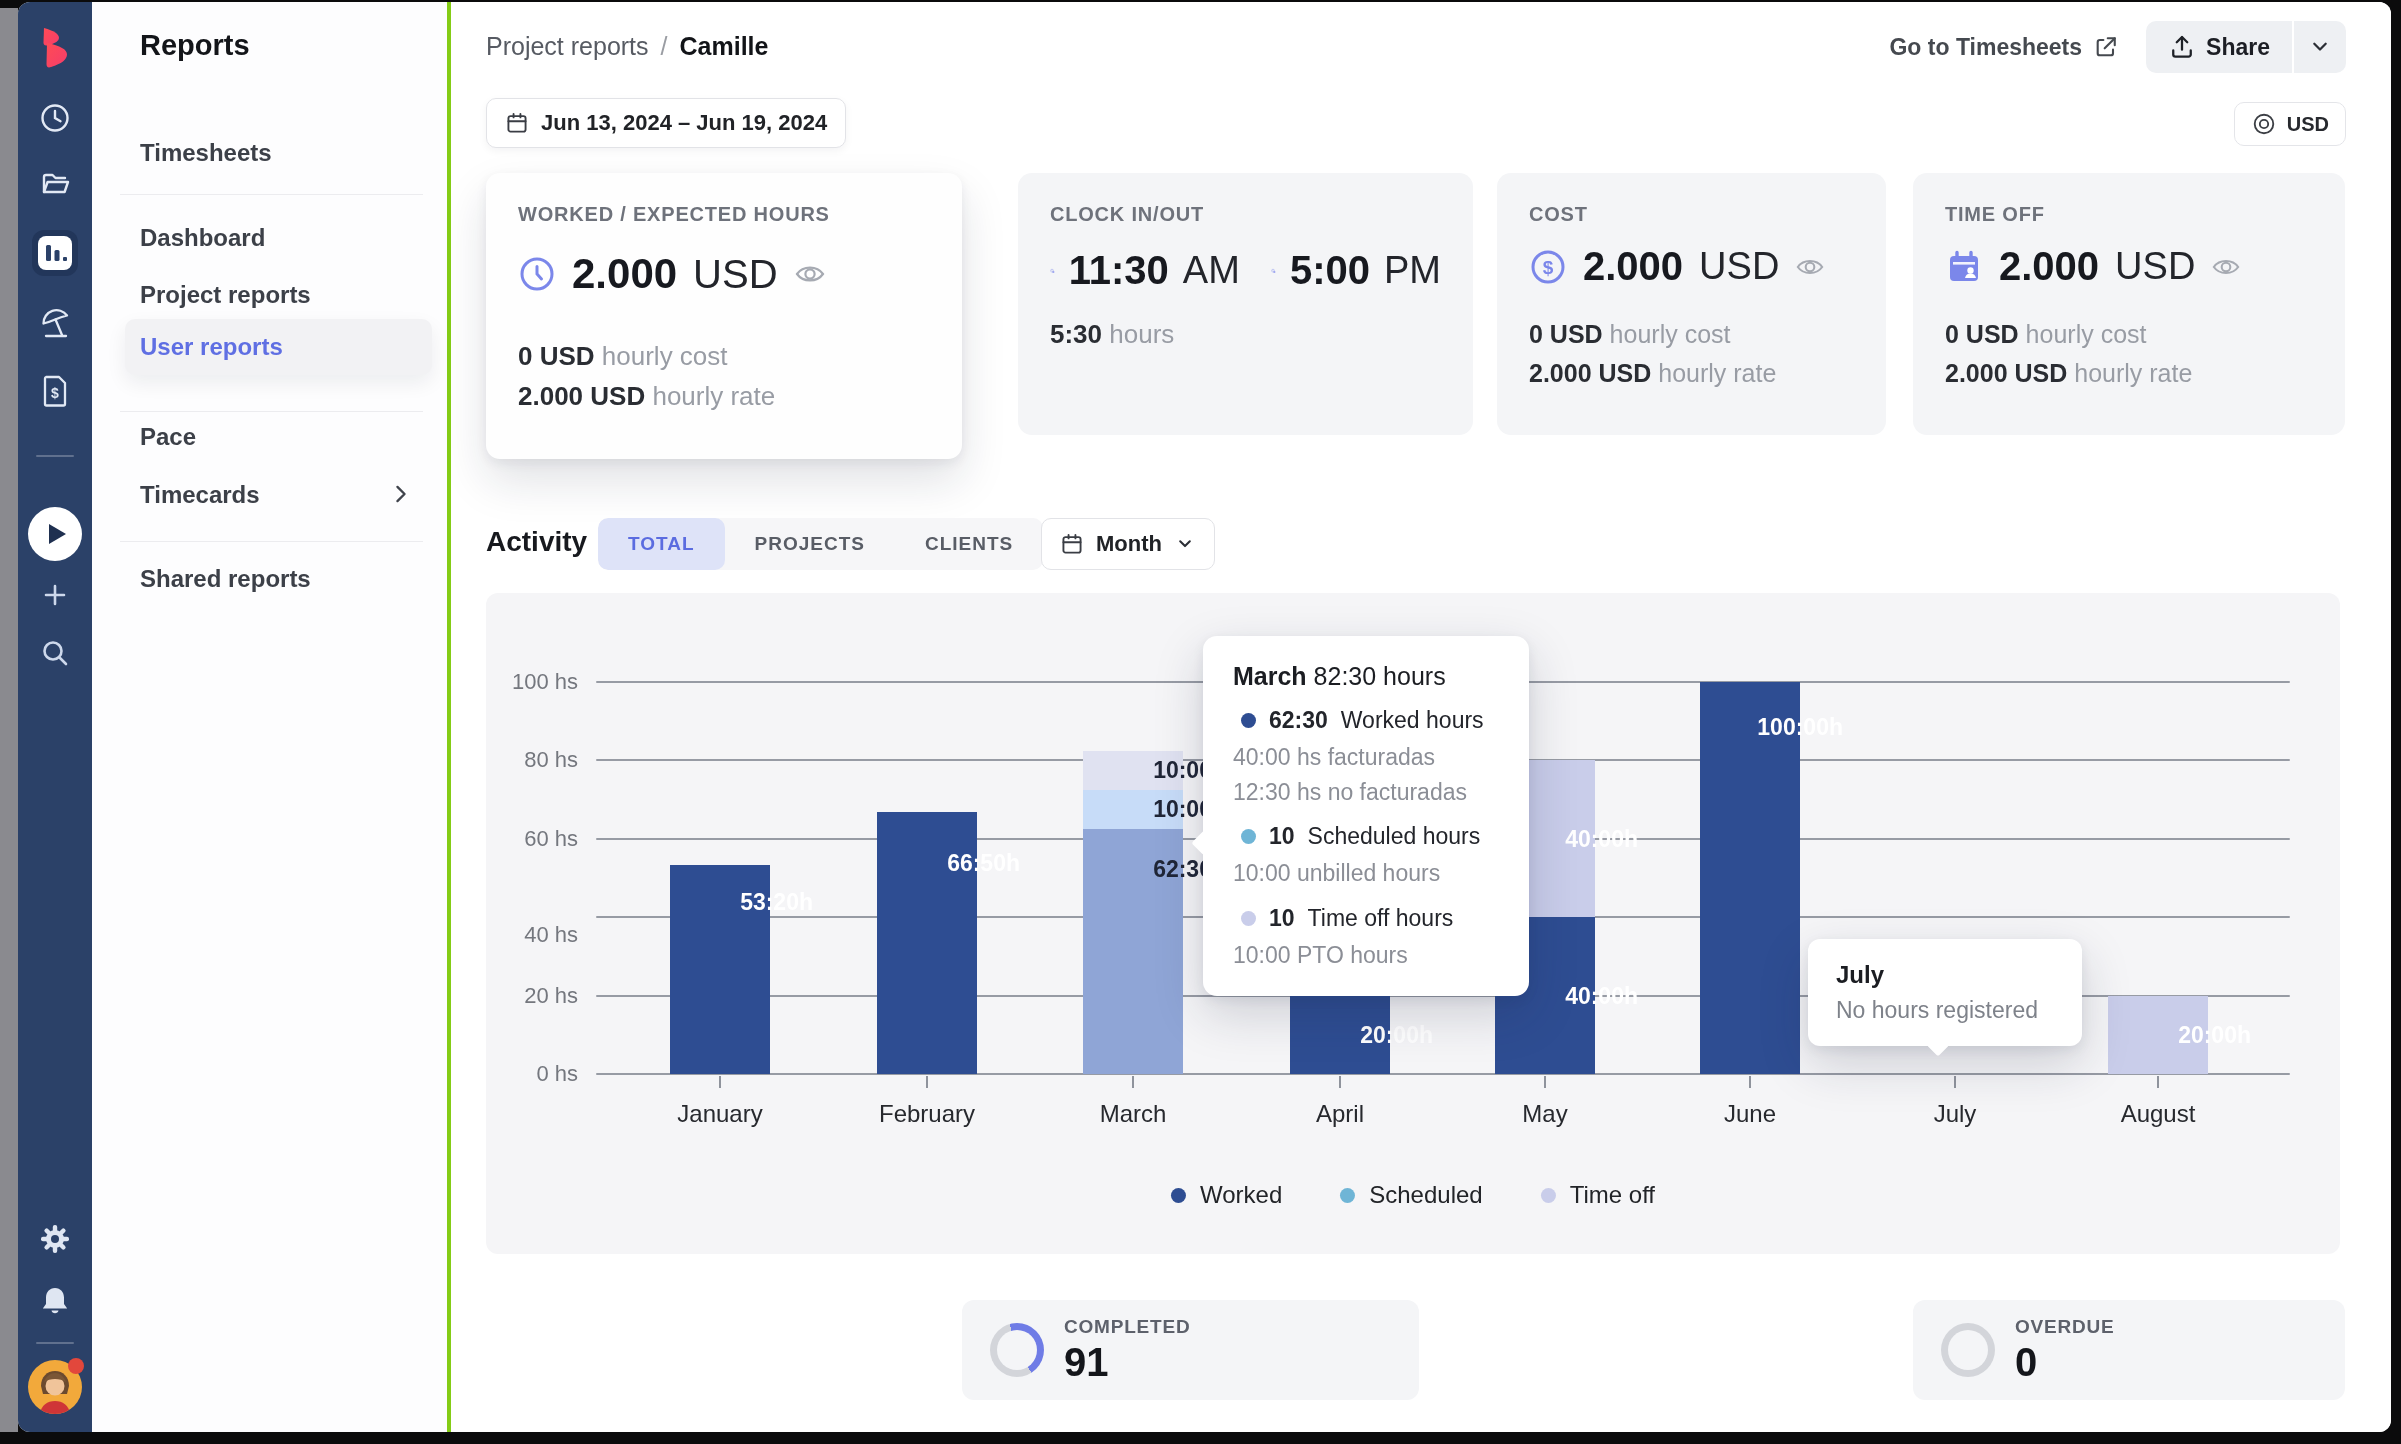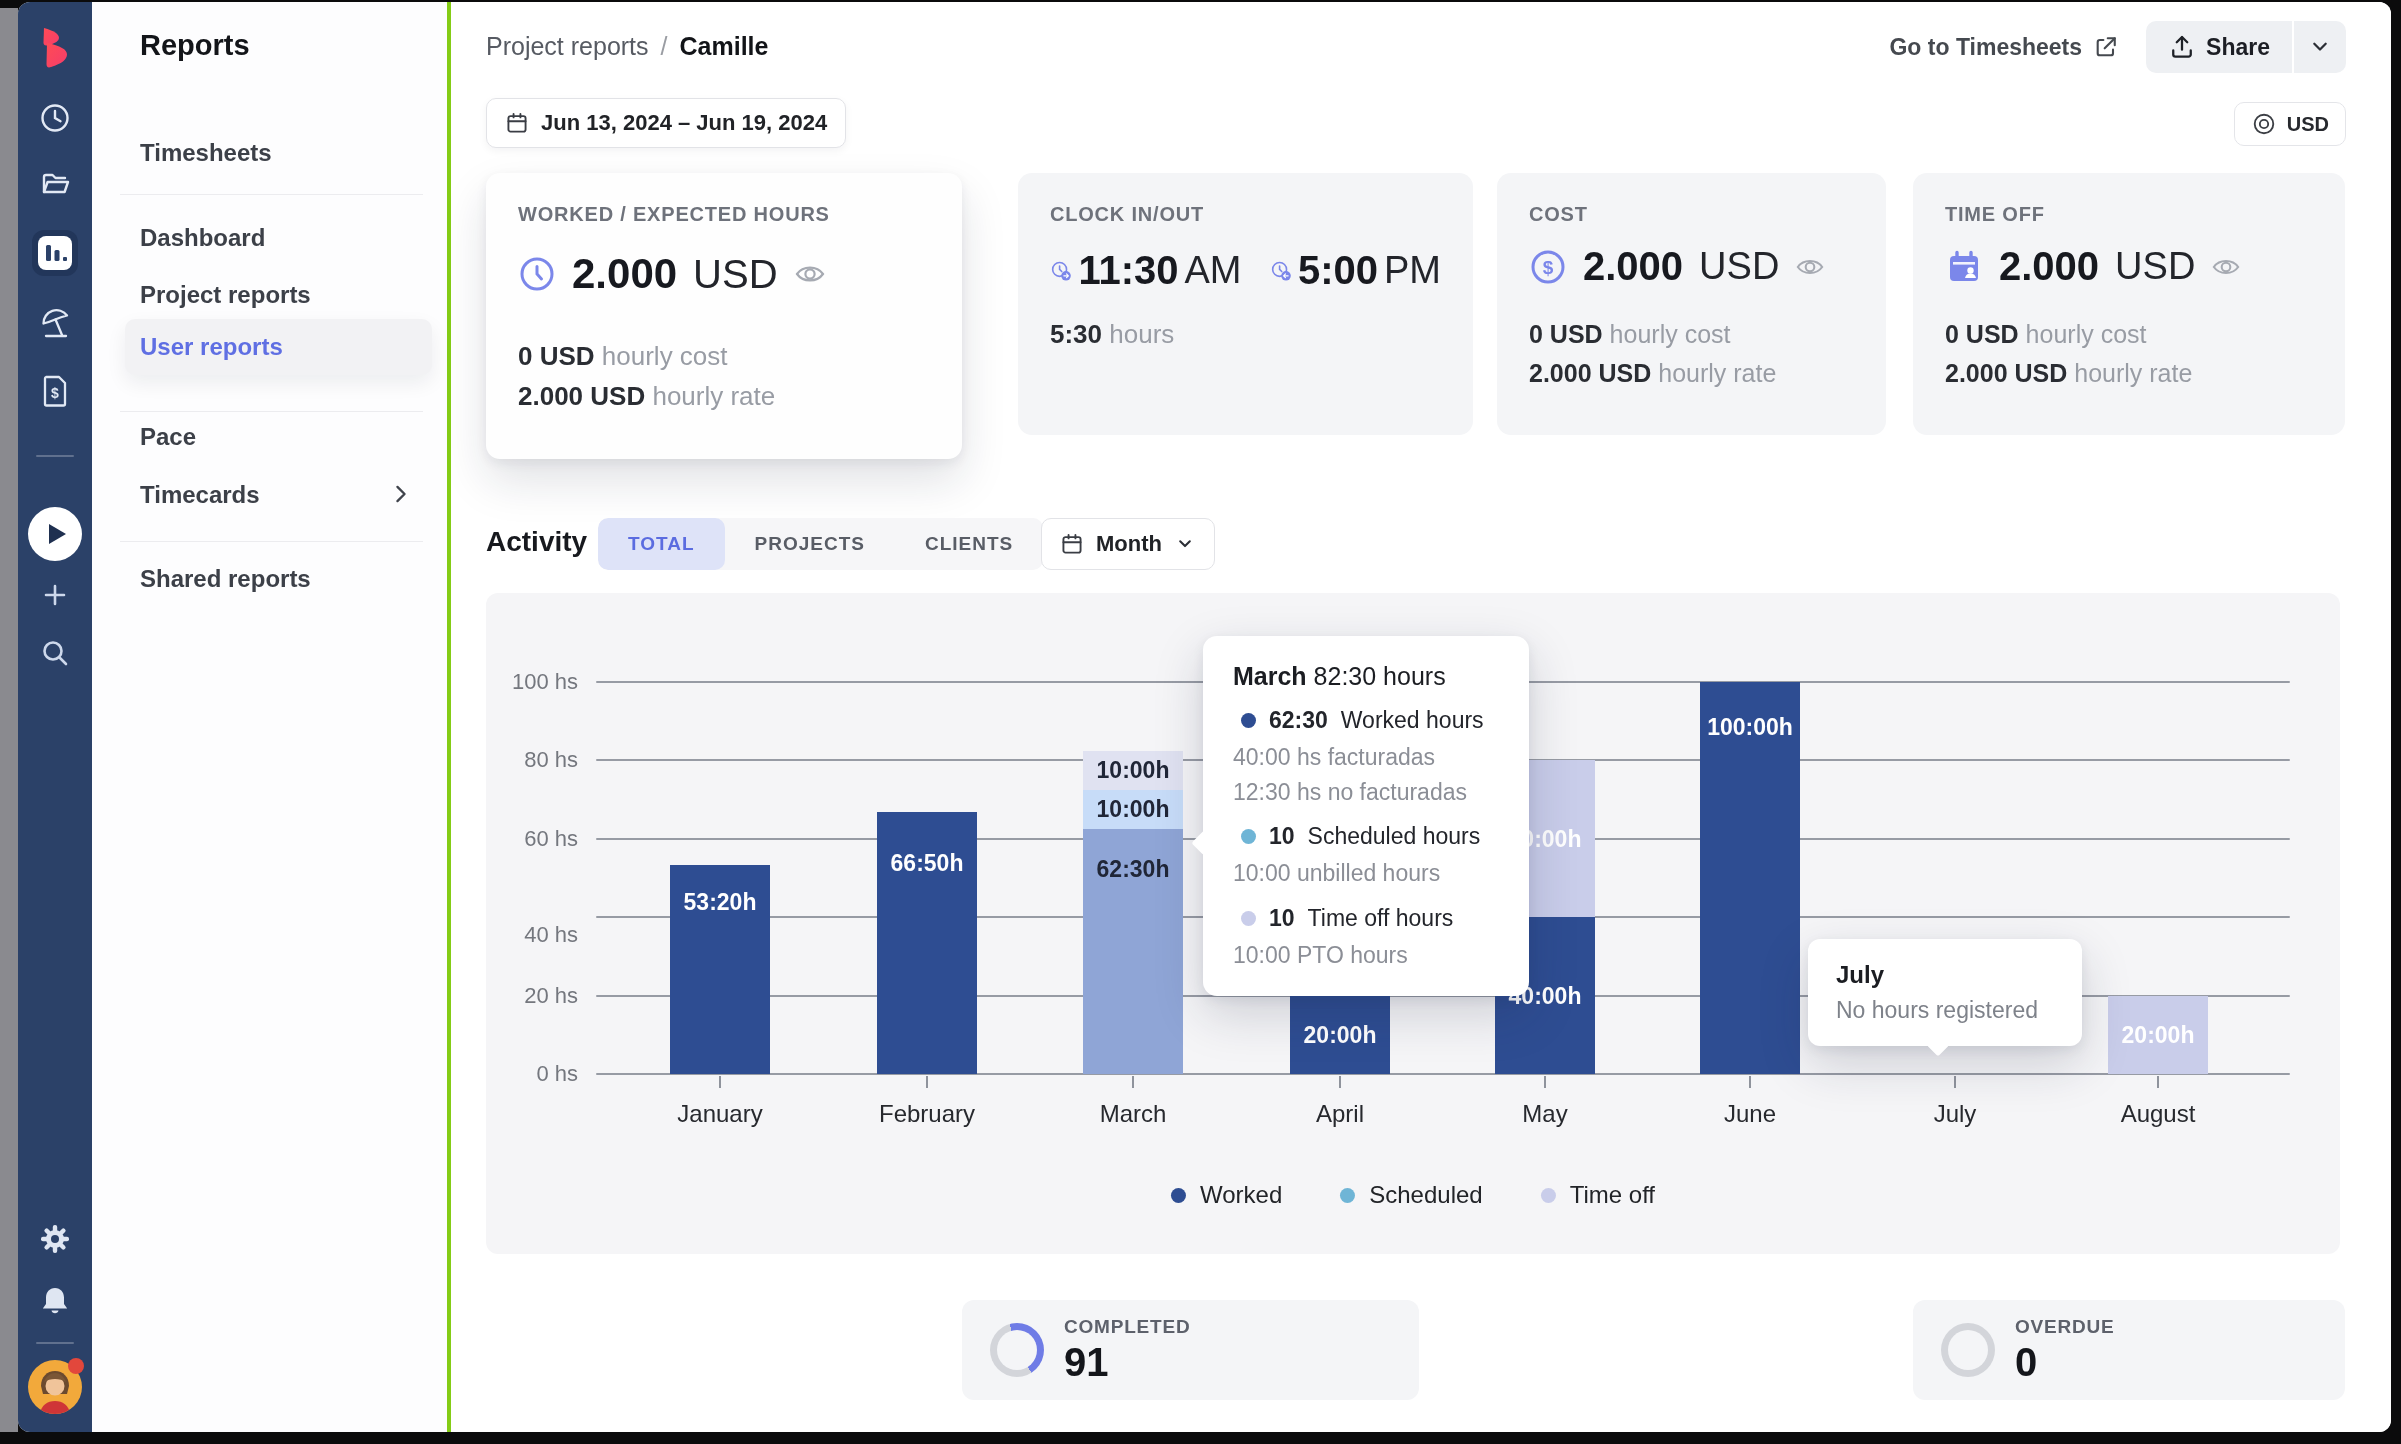--- a/index.html
+++ b/index.html
@@ -46,21 +46,21 @@
   
   .card { position:absolute; top:171px; border-radius:14px; background:#f4f5f7; padding:30px 32px; }
   .card.raised { background:#fefefe; box-shadow:0 22px 46px rgba(25,30,55,.13), 0 4px 12px rgba(25,30,55,.07); }
   .card-label { font-size:20px; font-weight:700; letter-spacing:.8px; color:#6e727b; }
   .card-valrow { display:flex; align-items:center; gap:16px; margin-top:24px; }
   .big-num { font-size:42px; font-weight:800; color:#17191f; }
   .big-unit { font-size:40px; font-weight:400; color:#23252b; }
   .card-sub { margin-top:38px; font-size:26px; line-height:1.55; }
   .card-sub b { font-weight:600; color:#2a2d33; }
   .card-sub span { color:#989ca4; }
-  .clock-times { display:flex; align-items:center; gap:6px; margin-top:22px;justify-content:center; }
+  .clock-times { display:flex; align-items:center; gap:14px; margin-top:22px;justify-content:center; }
   .clock-num { font-size:40px; font-weight:800; color:#17191f; }
   .clock-suffix { font-size:38px; font-weight:400; color:#23252b; }
   .clock-gap { width:30px; }
   .clock-sub { margin-top:26px; font-size:26px; }
   .clock-sub b { font-weight:600; color:#2a2d33; }
   .clock-sub span { color:#989ca4; }
 
   
   .activity-title { position:absolute; left:35px; top:524px; font-size:28px; font-weight:700; color:#17191e; }
   .tabs { position:absolute; left:147px; top:516px; height:52px; display:flex; background:#f6f6f8; border-radius:10px; overflow:hidden; }
@@ -68,21 +68,21 @@
   .tab.active { background:#dee3f8; color:#5b6ce0; border-radius:10px; }
   .month-select { position:absolute; left:590px; top:516px; height:52px; display:flex; align-items:center; gap:12px; padding:0 18px; background:#fff; border:1px solid #e2e3e7; border-radius:10px; font-size:22px; font-weight:700; color:#212327; cursor:pointer; }
 
   
   .chart-card { position:absolute; left:35px; top:591px; width:1854px; height:661px; background:#f5f5f7; border-radius:12px; }
   .gridline { position:absolute; height:2px; background:#979ba4; border-radius:1px; }
   .ytick { position:absolute; left:0; width:92px; text-align:right; font-size:22px; color:#74777e; }
   .xtick { position:absolute; width:2px; height:12px; background:#8f939c; }
   .xlabel { position:absolute; width:160px; text-align:center; font-size:24px; color:#27292e; }
   .bar-seg { position:absolute; }
-  .bar-label { position:absolute; width:100px; text-align:center; font-size:23px; font-weight:600; }
+  .bar-label { position:absolute; width:100px; text-align:right; font-size:23px; font-weight:600;margin-left:43px; }
   .legend { position:absolute; top:588px; left:50%; transform:translateX(-50%); display:flex; gap:58px; align-items:center; }
   .legend-item { display:flex; align-items:center; gap:14px; font-size:24px; color:#222428; }
   .legend-dot { width:15px; height:15px; border-radius:50%; }
 
   
   .tooltip { position:absolute; background:#fff; border-radius:14px; box-shadow:0 18px 50px rgba(30,35,60,.18), 0 4px 12px rgba(30,35,60,.08); z-index:5; }
   .tt-march { left:717px; top:43px; width:326px; padding:26px 30px 24px 30px; }
   .tt-march .tt-title { font-size:25px; color:#1b1d22; margin-bottom:16px; }
   .tt-march .tt-title b { font-weight:700; }
   .tt-row { display:flex; align-items:center; gap:13px; margin:14px 0 6px 8px; font-size:23px; color:#23252b; }

